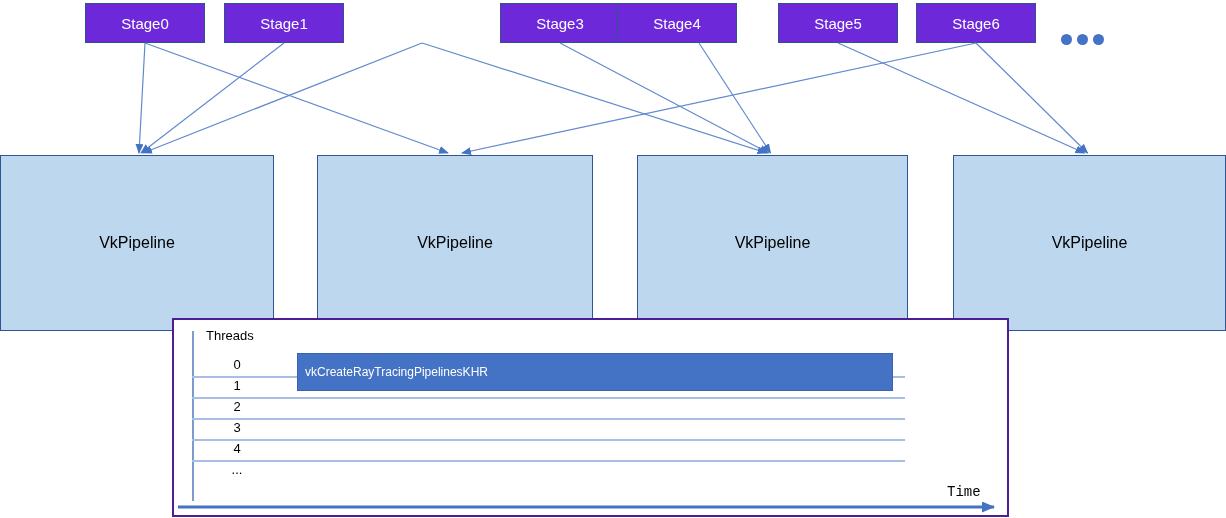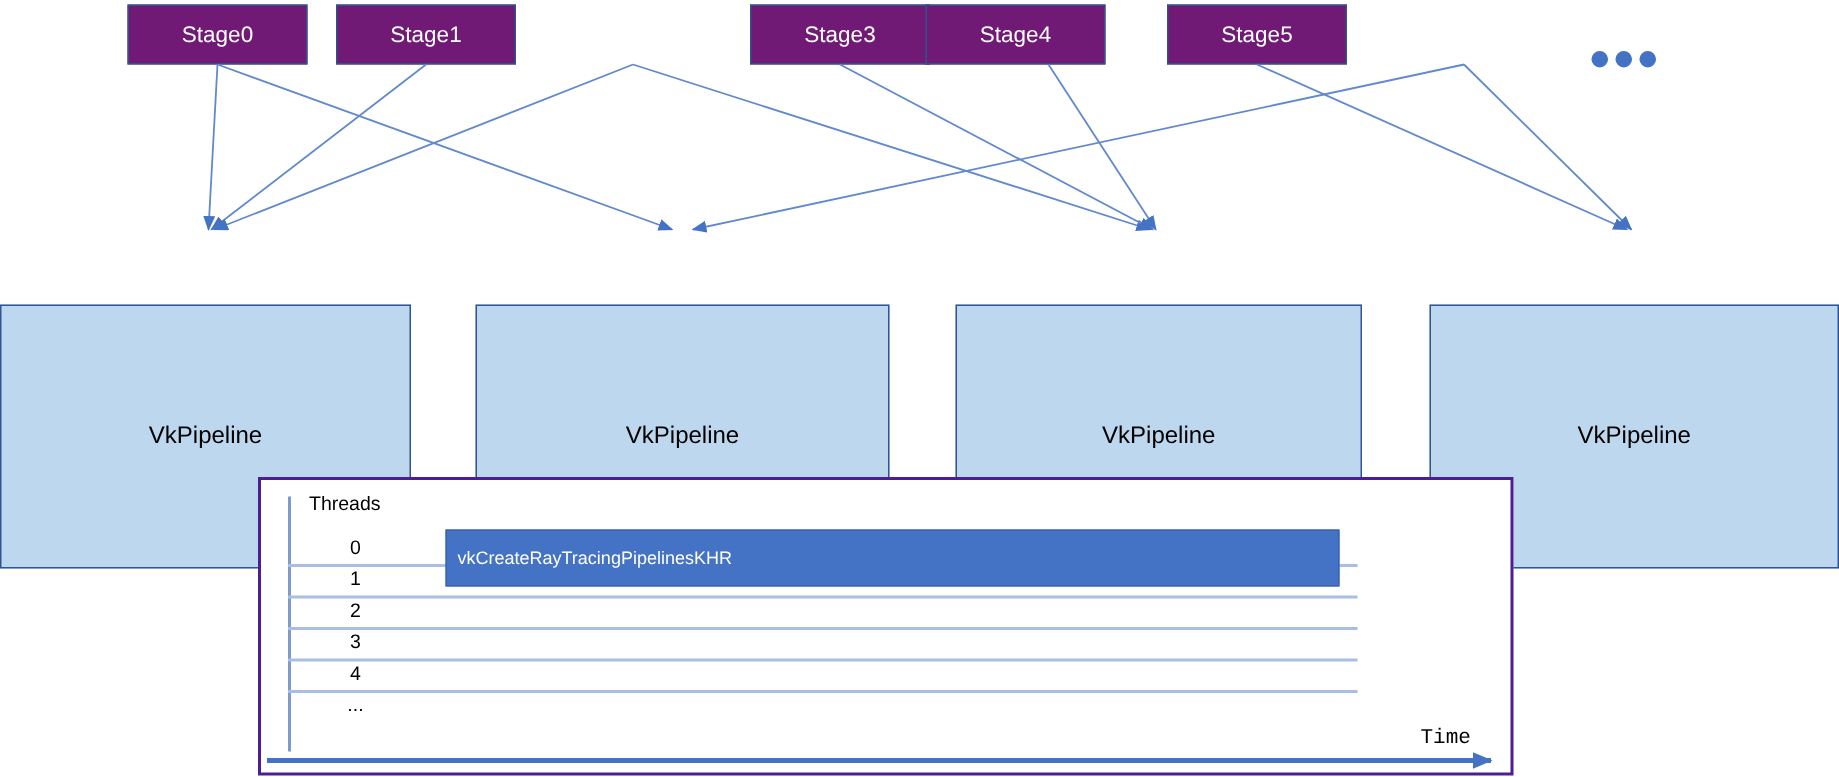--- a/index.html
+++ b/index.html
@@ -3,33 +3,33 @@
 <meta charset="utf-8">
 <style>
   html,body{margin:0;padding:0;background:#fff;}
   #canvas{
     position:relative;width:1226px;height:518px;background:#fff;overflow:hidden;
     font-family:"Liberation Sans",sans-serif;
   }
   
   .stage{
     position:absolute;top:3px;width:120px;height:40px;
-    background:#701a75;border:1px solid #2F528F;box-sizing:border-box;
+    background:#6d28d9;border:1px solid #2F528F;box-sizing:border-box;
     display:flex;align-items:center;justify-content:center;
     color:#fff;font-size:15px;
   }
   
   .dots{position:absolute;left:1061px;top:34px;display:flex;gap:5px;}
   .dots i{width:11px;height:11px;border-radius:50%;background:#4472C4;display:block;}
   
   .pipe{
     position:absolute;top:155px;height:176px;
     background:#BDD7EE;border:1.5px solid #2F5597;box-sizing:border-box;
     display:flex;align-items:center;justify-content:center;
-    color:#000;font-size:16px;margin-top:48px;
+    color:#000;font-size:16px;
   }
   
   #arrows{position:absolute;left:0;top:0;width:1226px;height:310px;pointer-events:none;}
   #arrows line{stroke:#6189CE;stroke-width:1.2;}
   
   .frame{
     position:absolute;left:172px;top:318px;width:837px;height:199px;
     border:2px solid #4c1d95;box-sizing:border-box;background:#fff;
   }
   .threads{position:absolute;left:32px;top:8px;font-size:13px;color:#000;}
@@ -57,20 +57,23 @@
       <span>Stage1</span>
     </div>
   <div class="stage" style="left:500px">
       <span>Stage3</span>
     </div>
   <div class="stage" style="left:617px">
       <span>Stage4</span>
     </div>
   <div class="stage" style="left:778px">
       <span>Stage5</span>
+    </div>
+  <div class="stage" style="left:916px">
+      <span>Stage6</span>
     </div>
 
   <div class="dots">
       <i></i>
       <i></i>
       <i></i>
     </div>
 
   <div class="pipe" style="left:0;width:274px">
       <span>VkPipeline</span>

